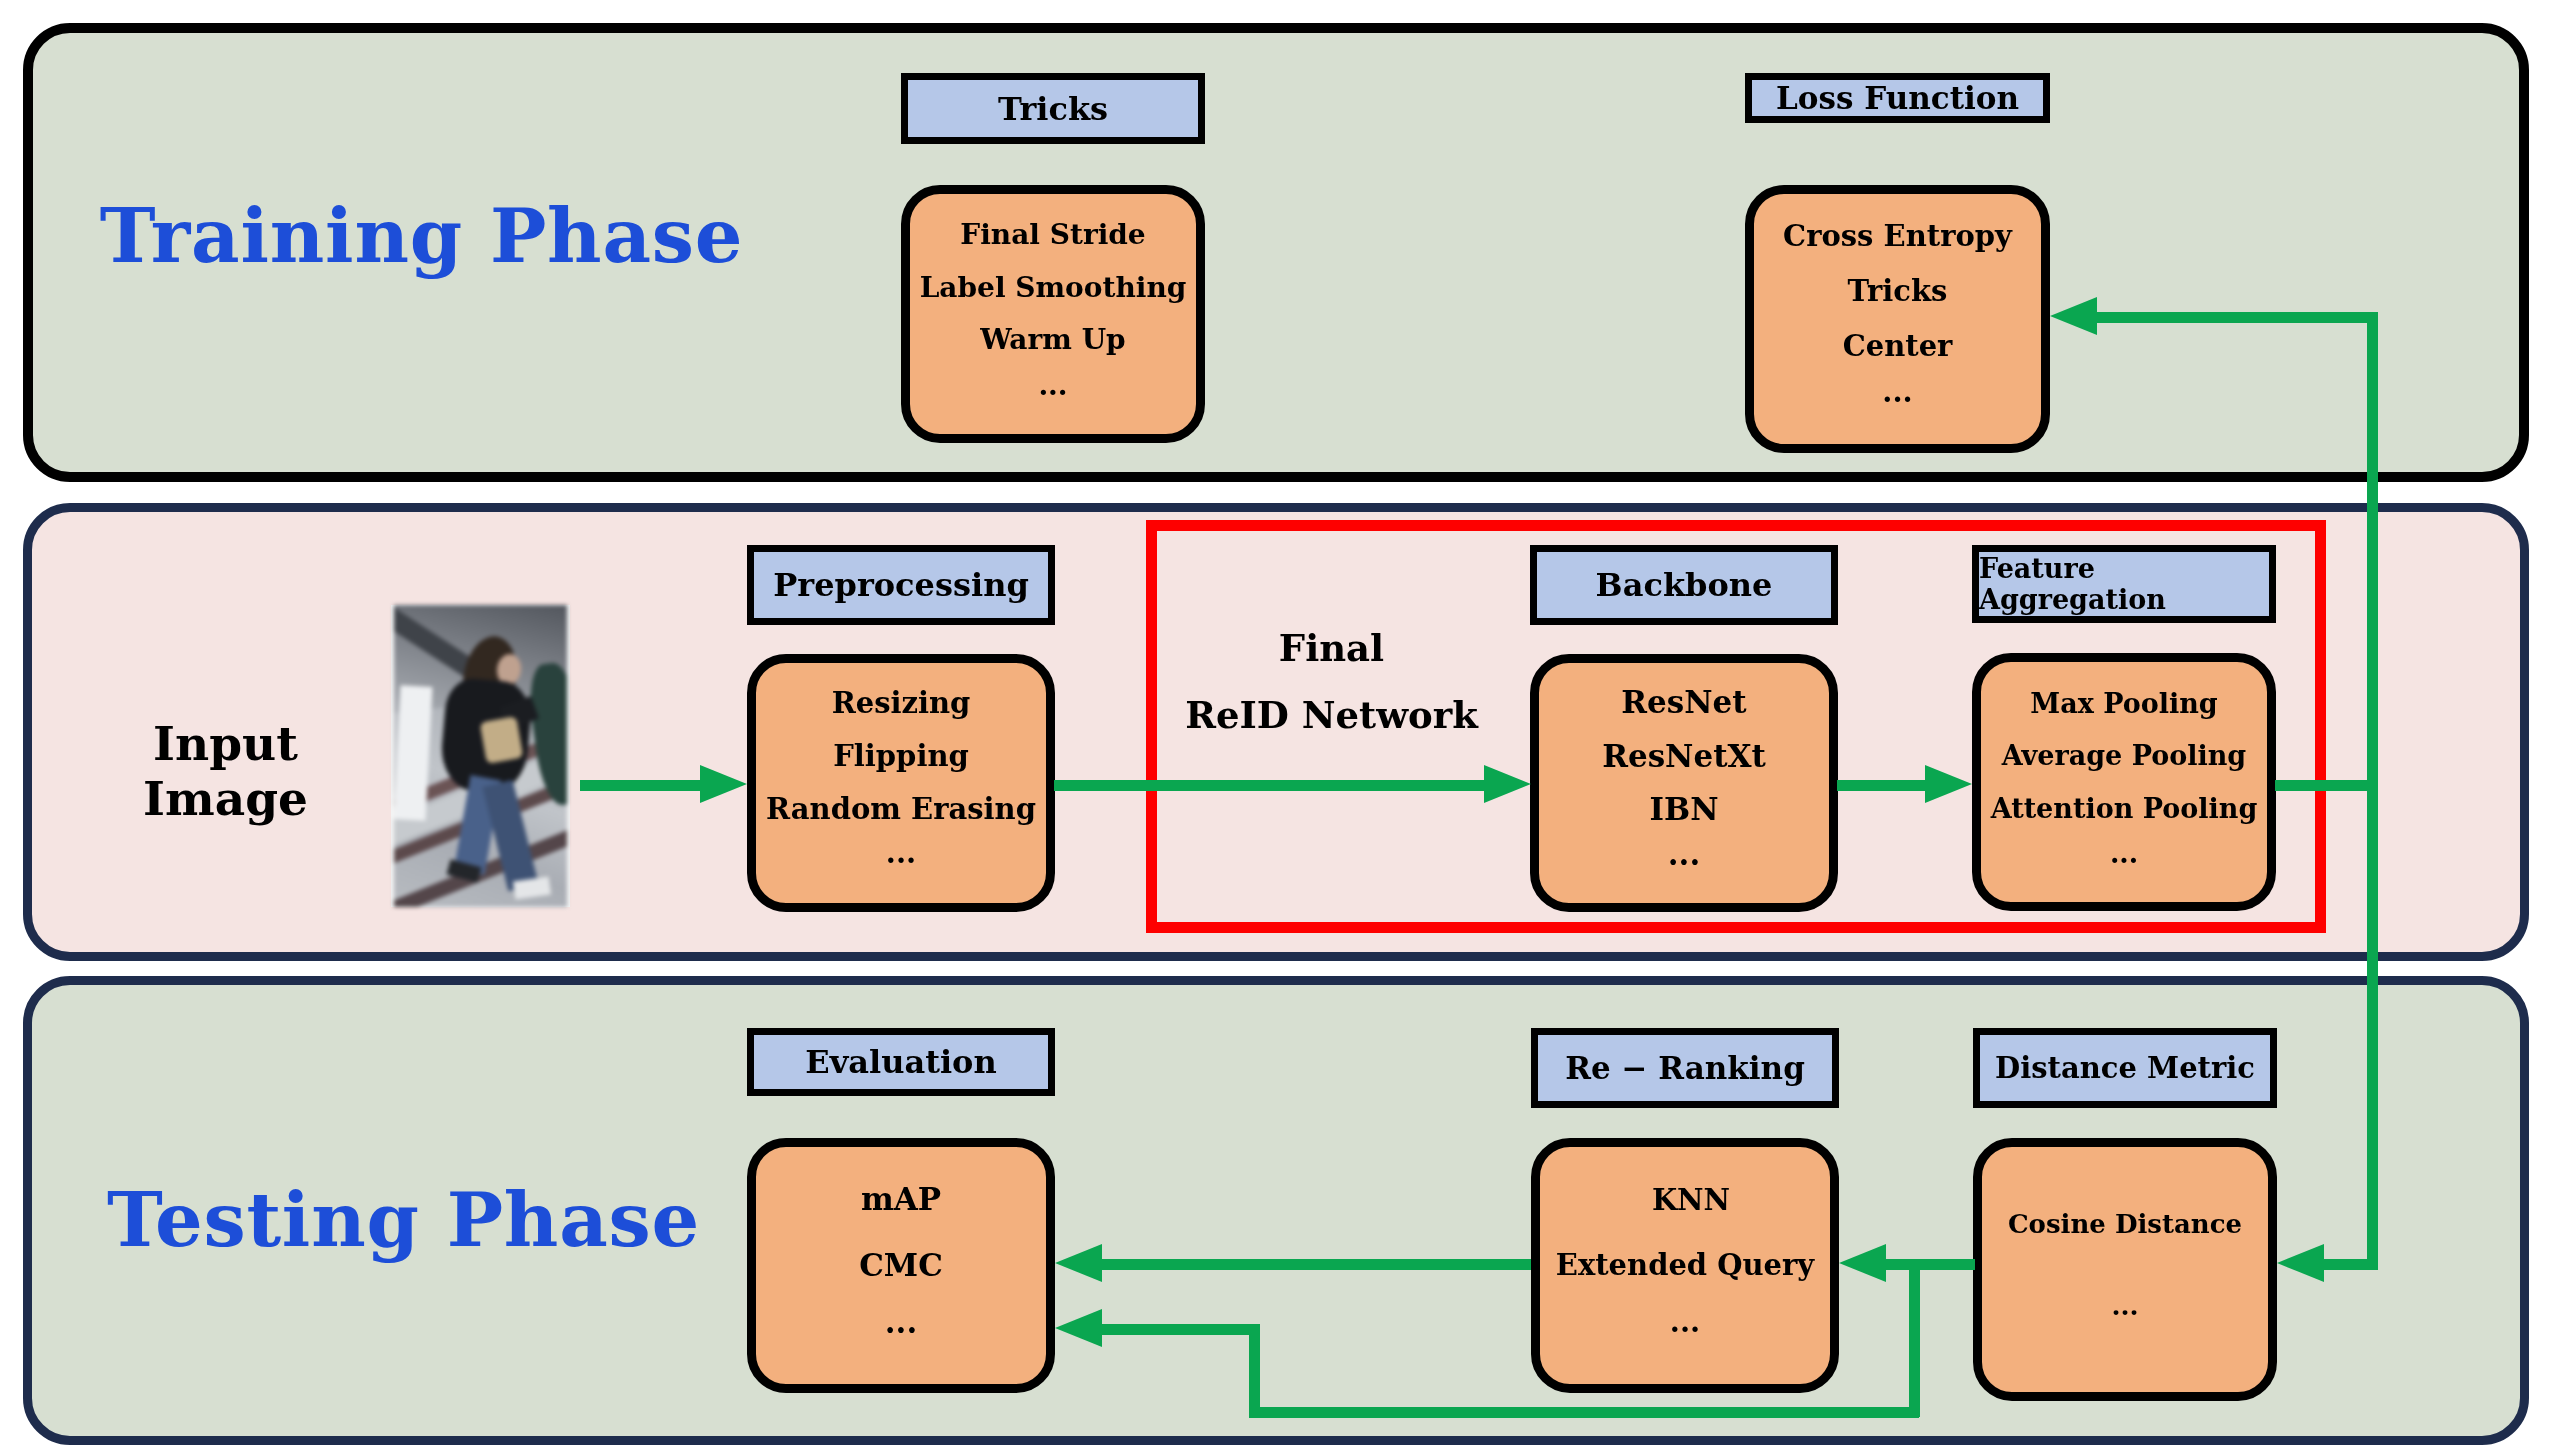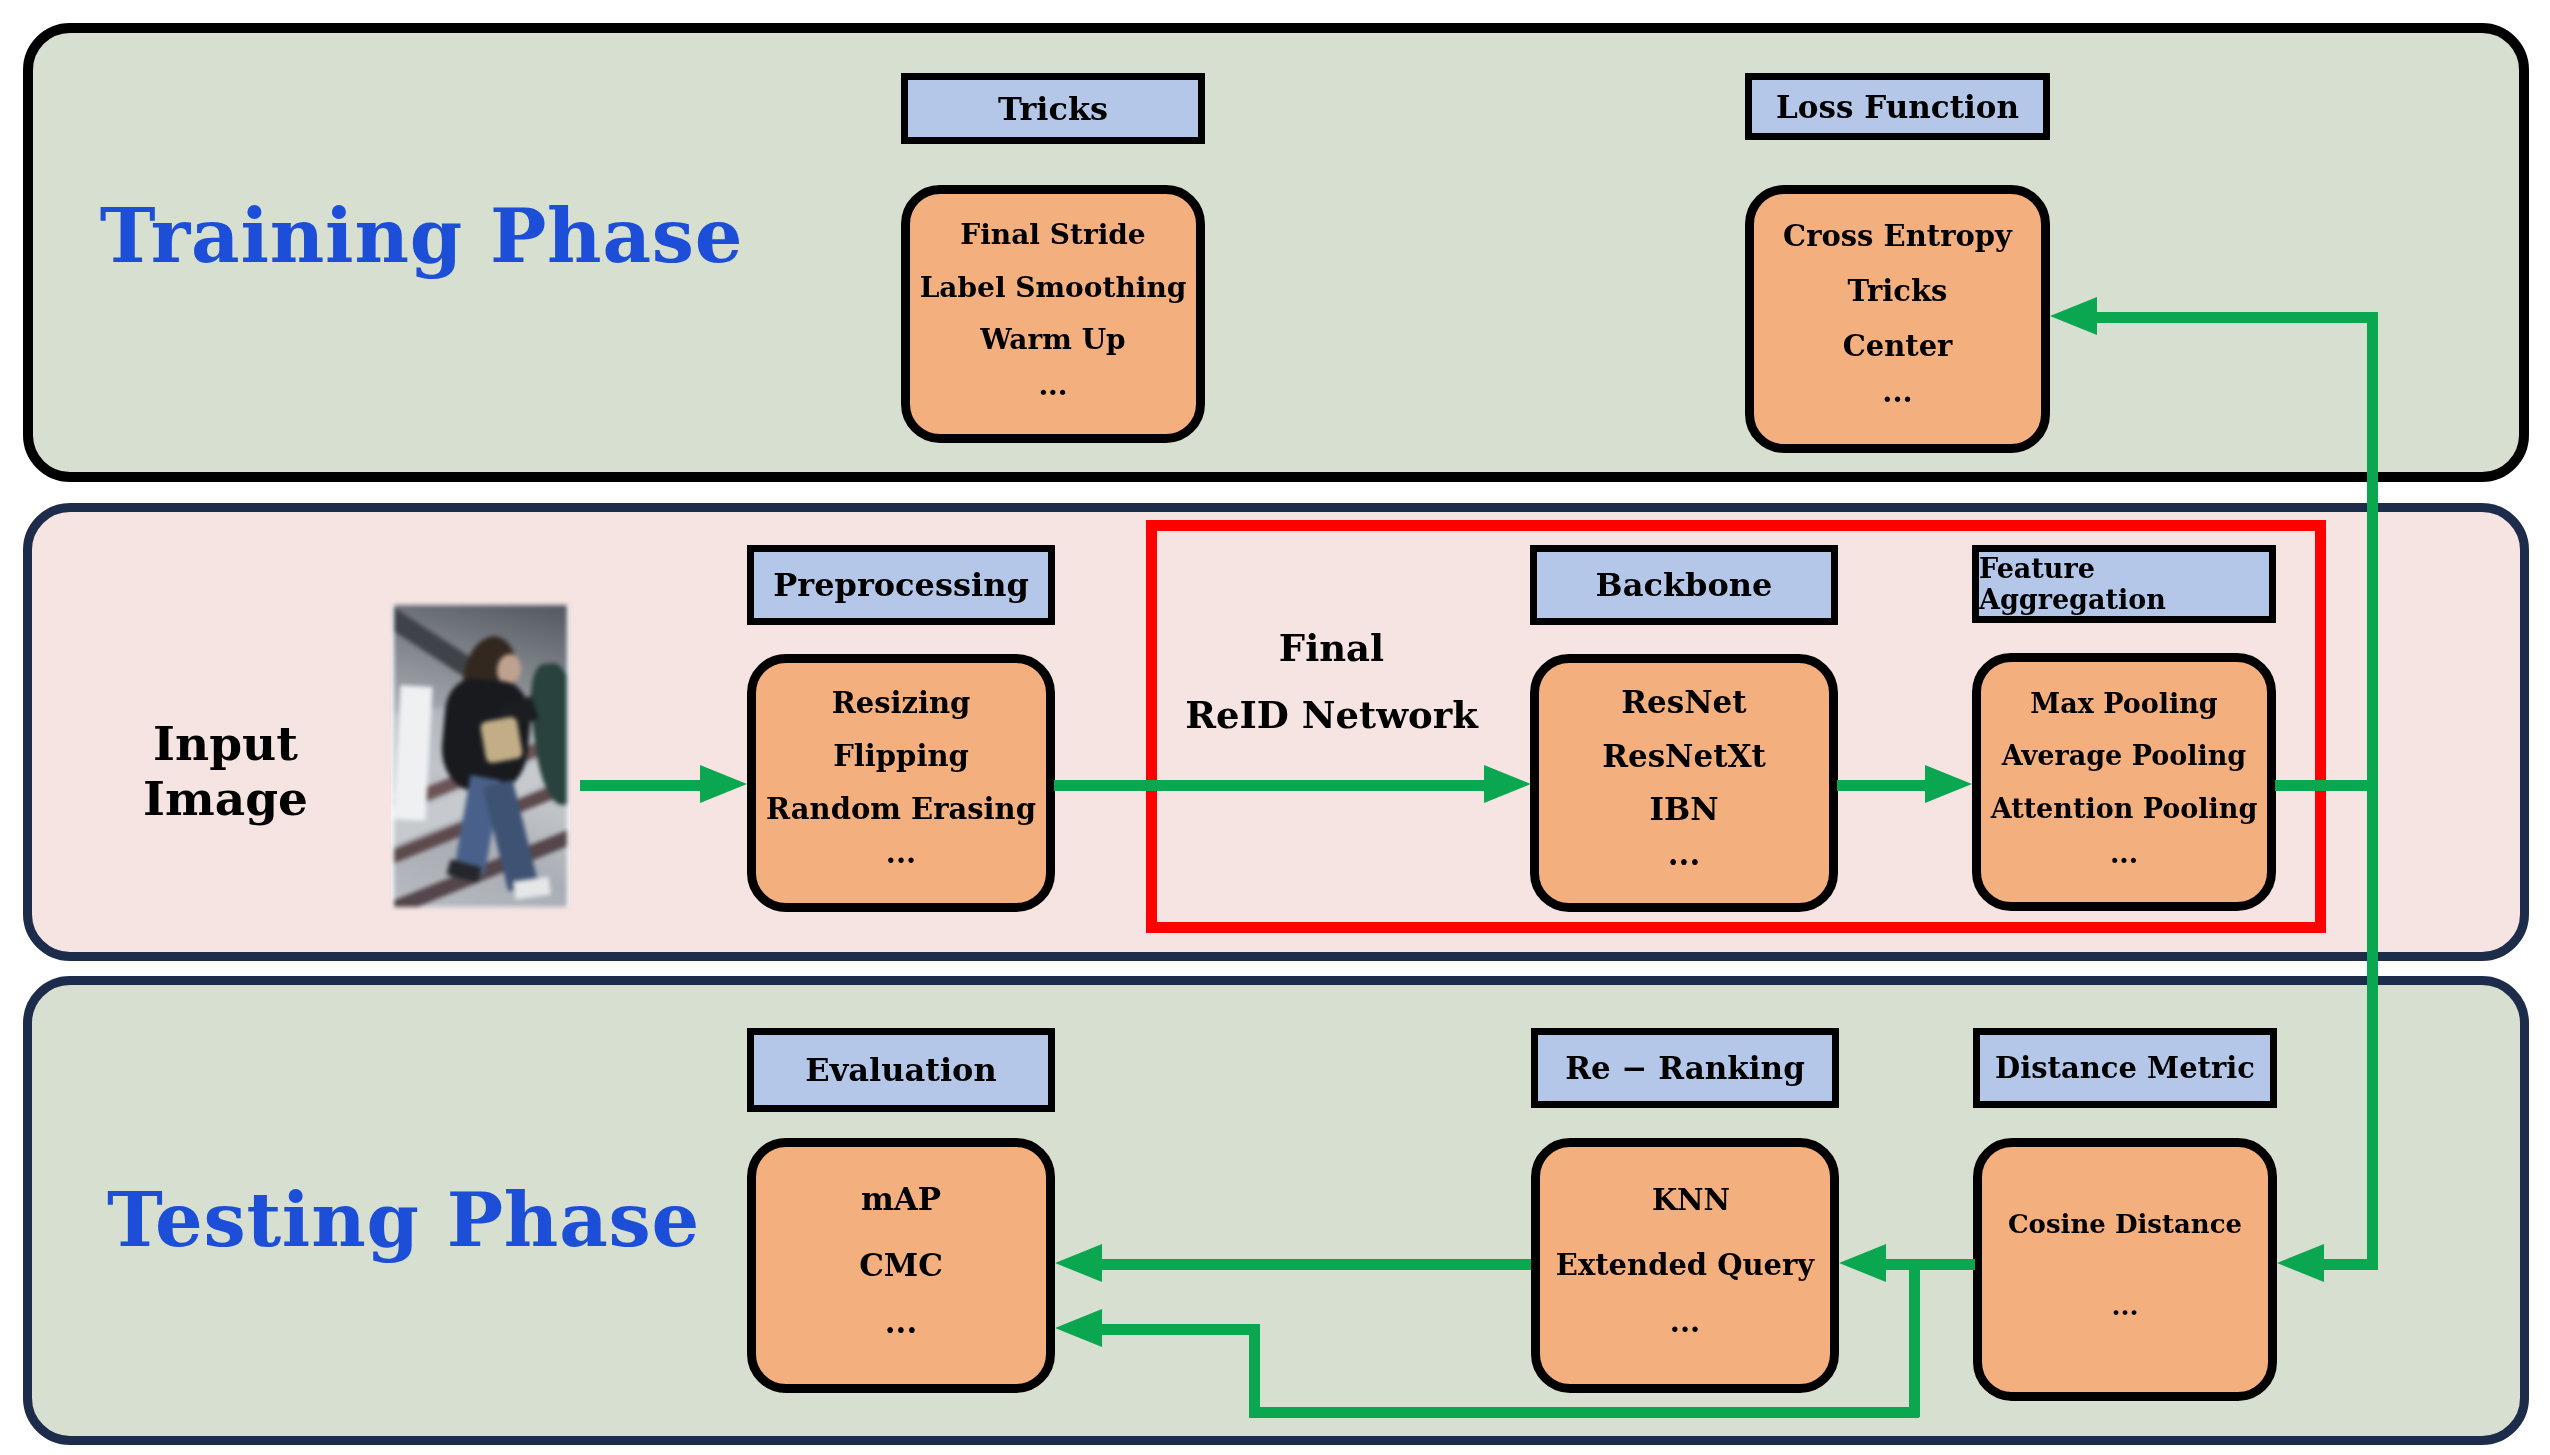--- a/index.html
+++ b/index.html
@@ -95,21 +95,21 @@
 </div>
 
 <div class="hdr" style="left:901px;top:73px;width:304px;height:71px;">Tricks</div>
 <div class="card" style="left:901px;top:185px;width:304px;height:258px;">
   <div class="item" style="font-size:28px;">Final Stride</div>
   <div class="item" style="font-size:28px;">Label Smoothing</div>
   <div class="item" style="font-size:28px;">Warm Up</div>
   <div class="item" style="font-size:28px;">···</div>
 </div>
 
-<div class="hdr" style="left:1745px;top:73px;width:305px;height:67px;font-size:31px;">Loss Function</div>
+<div class="hdr" style="left:1745px;top:73px;width:305px;height:50px;font-size:31px;">Loss Function</div>
 <div class="card" style="left:1745px;top:185px;width:305px;height:268px;">
   <div class="item" style="font-size:29px;">Cross Entropy</div>
   <div class="item" style="font-size:29px;">Tricks</div>
   <div class="item" style="font-size:29px;">Center</div>
   <div class="item" style="font-size:29px;">···</div>
 </div>
 
 <div class="hdr" style="left:747px;top:545px;width:308px;height:80px;">Preprocessing</div>
 <div class="card" style="left:747px;top:654px;width:308px;height:258px;">
   <div class="item" style="font-size:29px;">Resizing</div>
@@ -127,21 +127,21 @@
 </div>
 
 <div class="hdr" style="left:1972px;top:545px;width:304px;height:78px;font-size:27px;">Feature Aggregation</div>
 <div class="card" style="left:1972px;top:653px;width:304px;height:258px;">
   <div class="item" style="font-size:27px;">Max Pooling</div>
   <div class="item" style="font-size:27px;">Average Pooling</div>
   <div class="item" style="font-size:27px;">Attention Pooling</div>
   <div class="item" style="font-size:27px;">···</div>
 </div>
 
-<div class="hdr" style="left:747px;top:1028px;width:308px;height:84px;text-align:center;">Evaluation</div>
+<div class="hdr" style="left:747px;top:1028px;width:308px;height:68px;text-align:center;">Evaluation</div>
 <div class="card" style="left:747px;top:1138px;width:308px;height:255px;">
   <div class="item" style="font-size:31px;">mAP</div>
   <div class="item" style="font-size:31px;">CMC</div>
   <div class="item" style="font-size:31px;">···</div>
 </div>
 
 <div class="hdr" style="left:1531px;top:1028px;width:308px;height:80px;font-size:31px;">Re − Ranking</div>
 <div class="card" style="left:1531px;top:1138px;width:308px;height:255px;">
   <div class="item" style="font-size:29px;margin-left:12px;">KNN</div>
   <div class="item" style="font-size:29px;">Extended Query</div>

